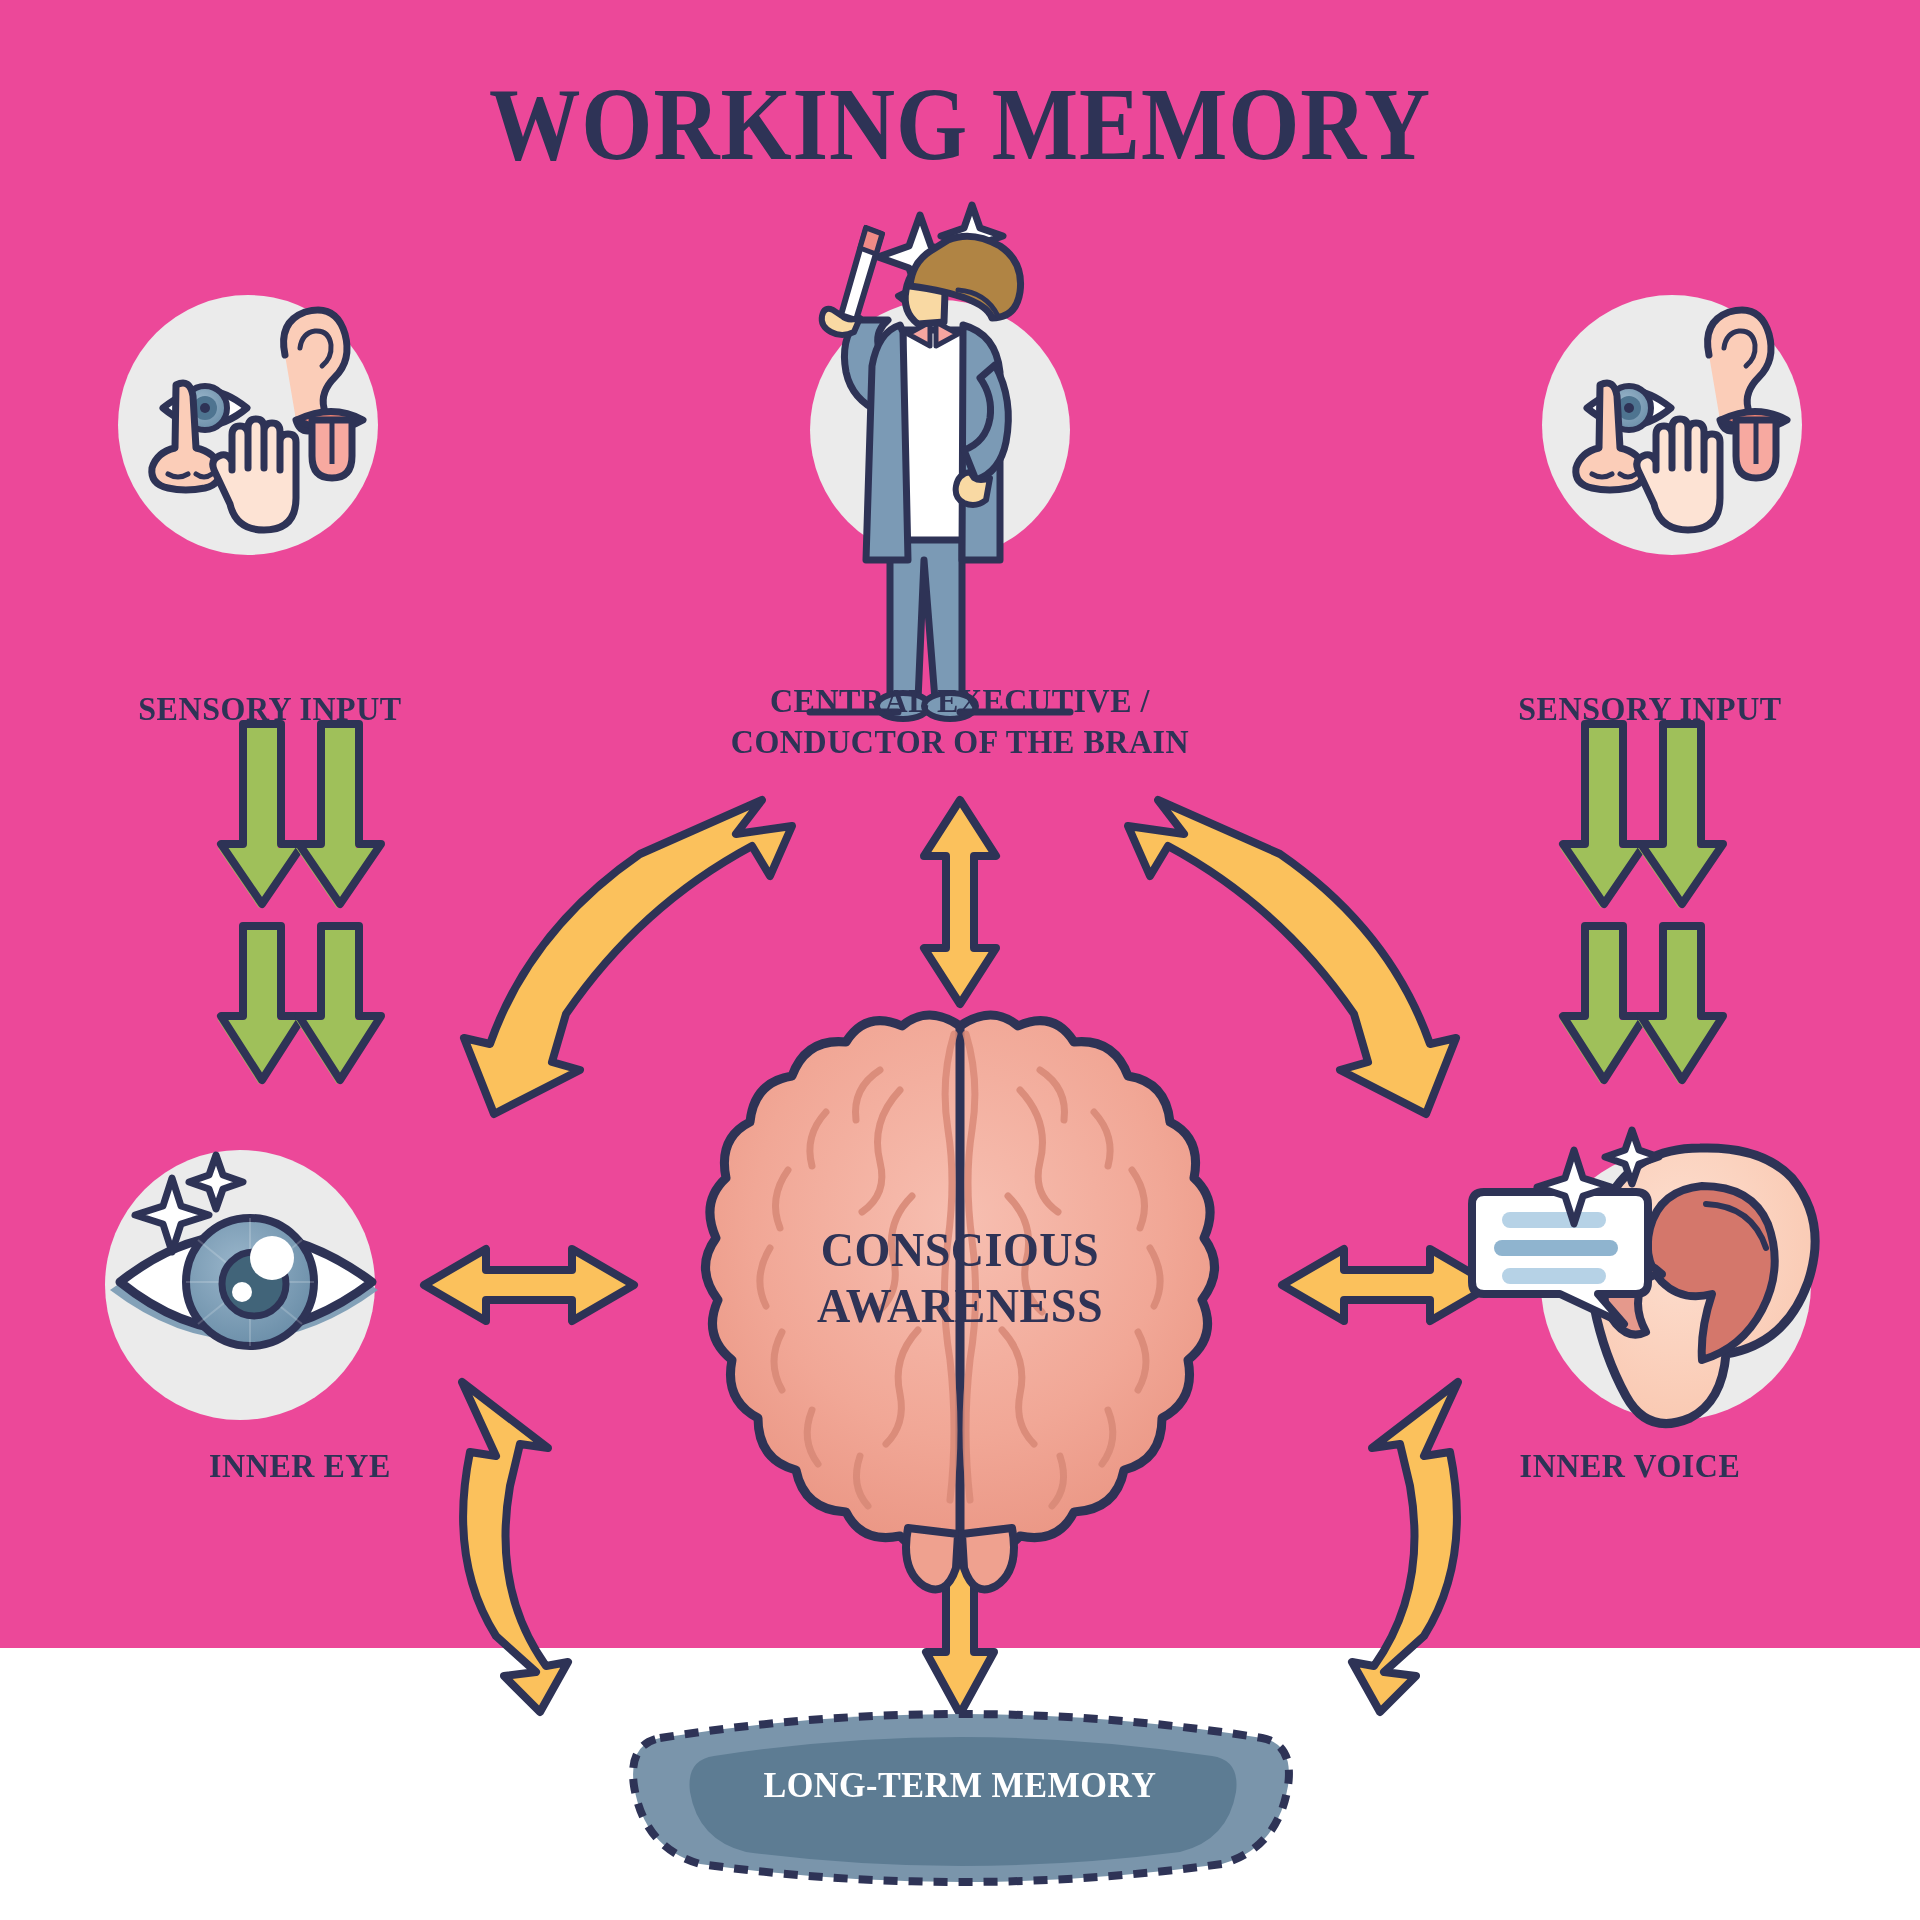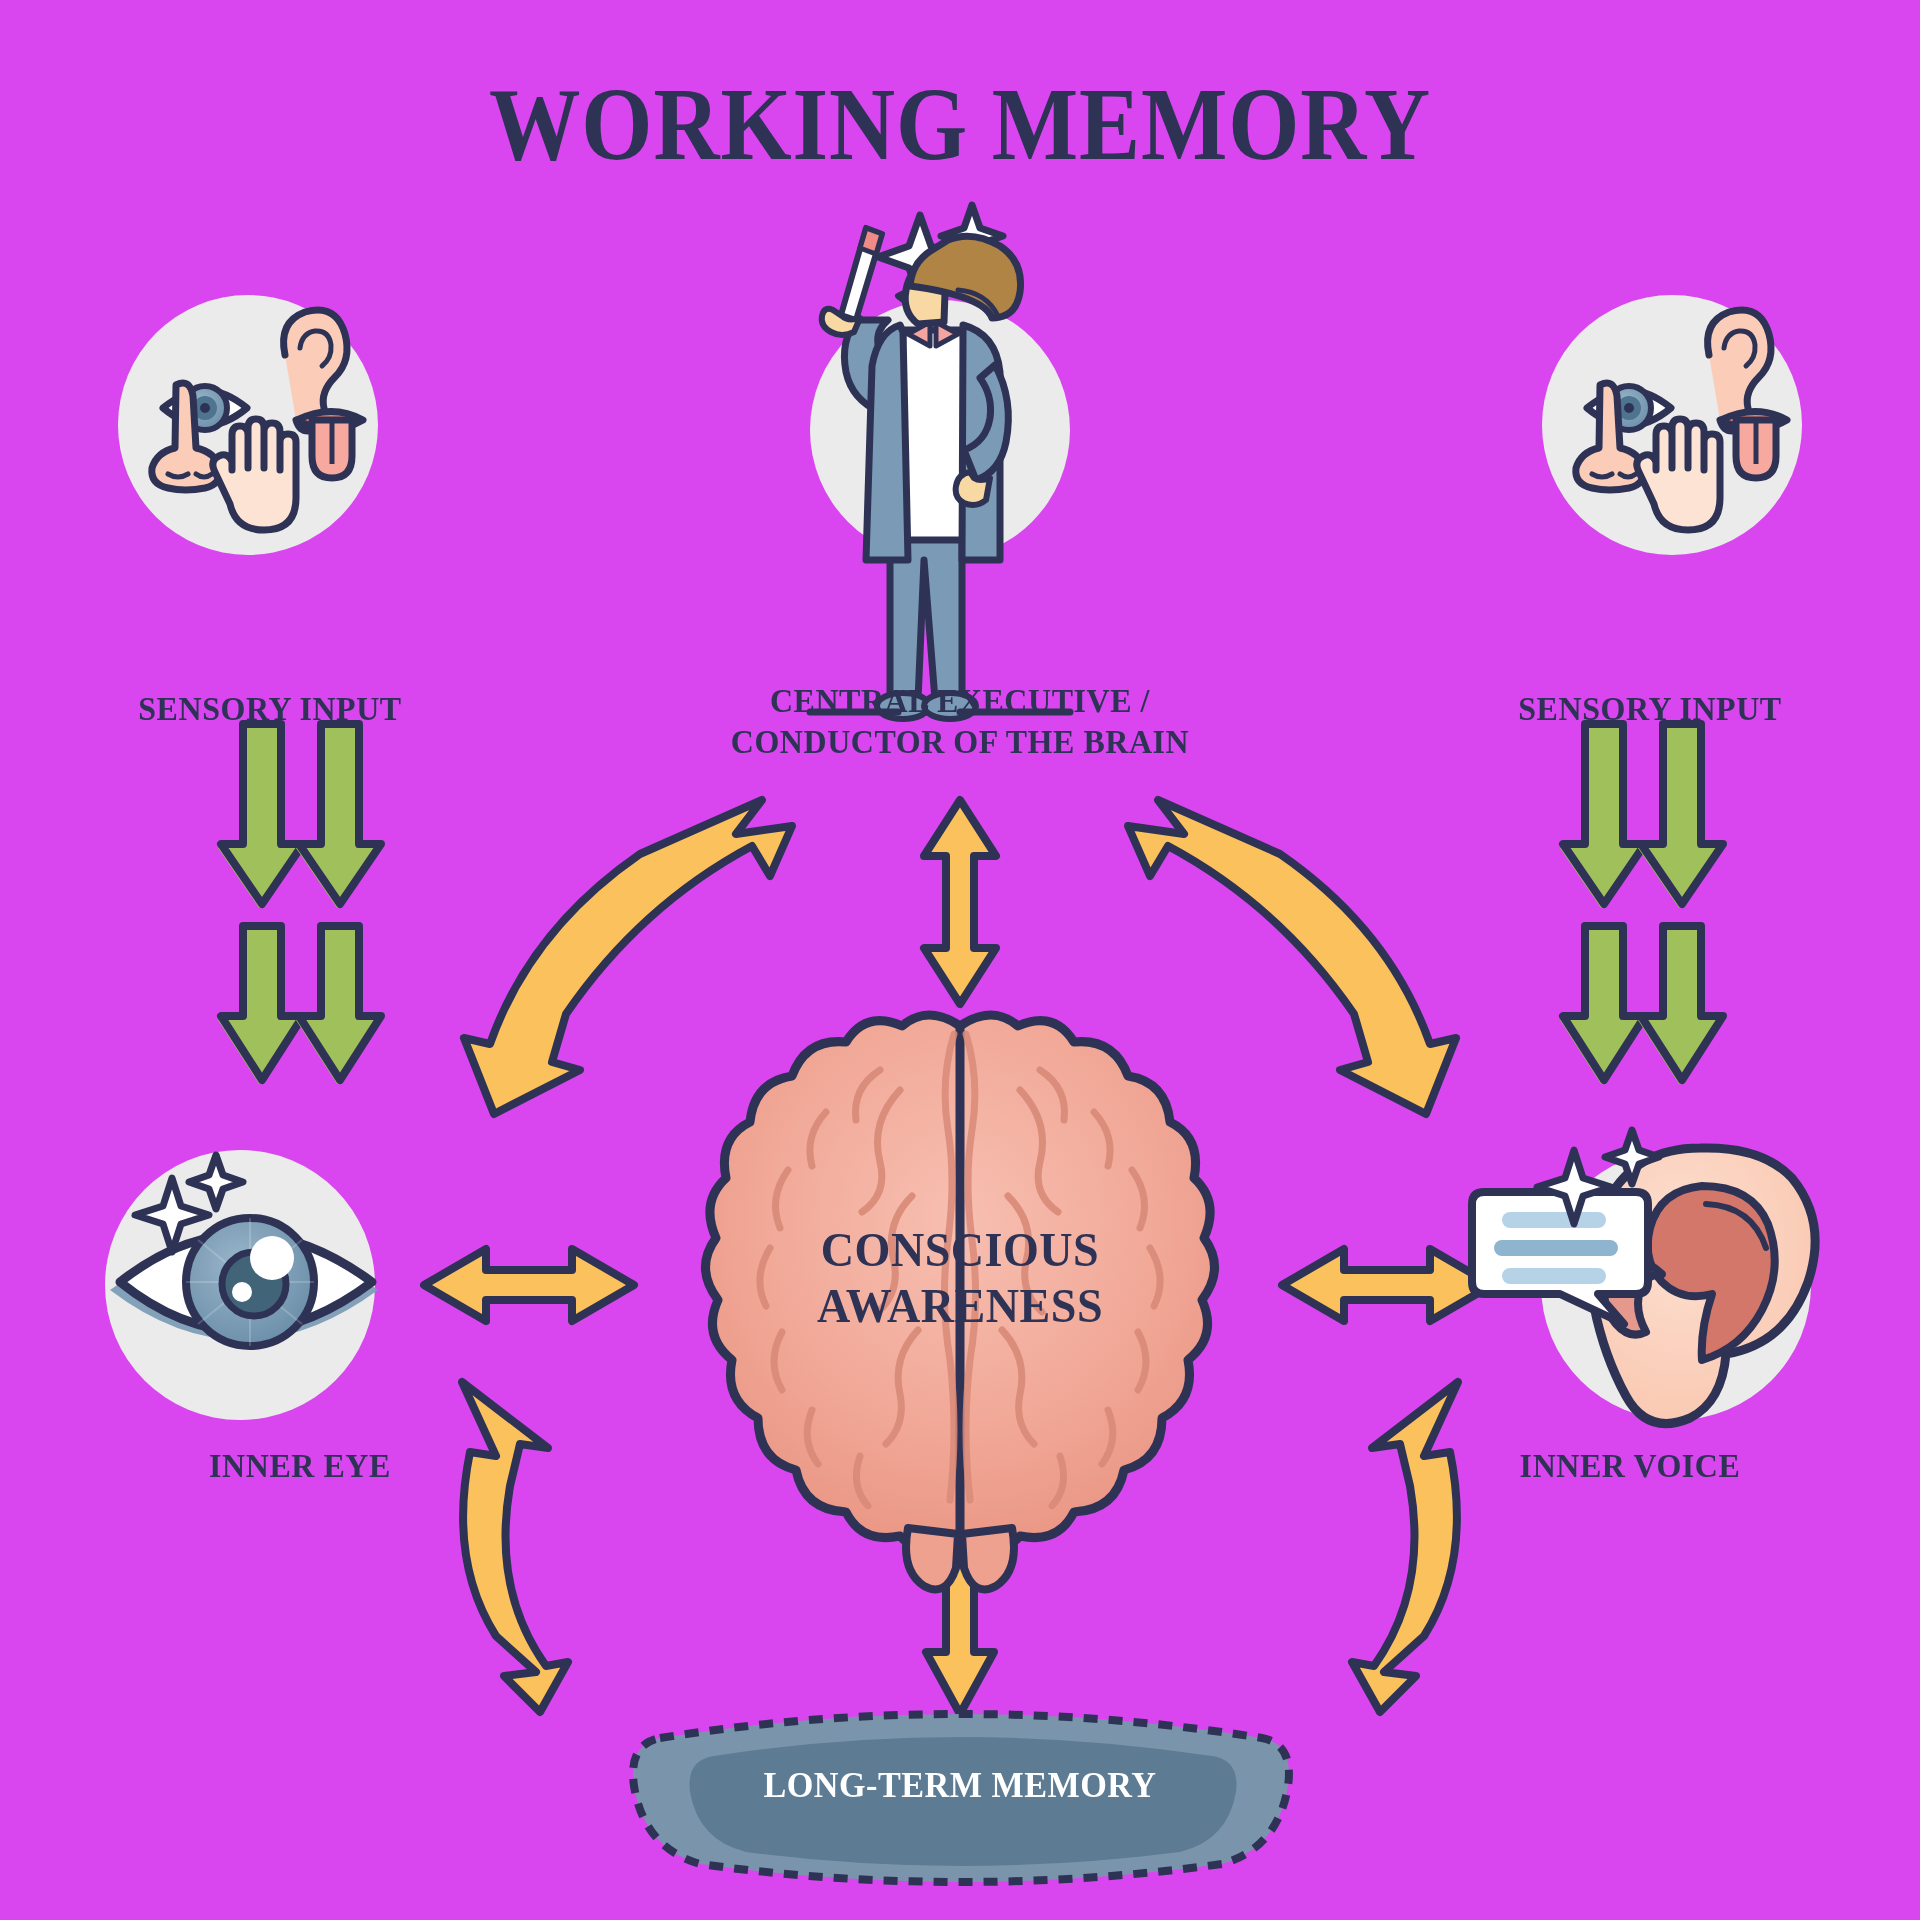--- a/index.html
+++ b/index.html
@@ -1,19 +1,19 @@
 <!DOCTYPE html>
 <html><head>
 <meta charset="utf-8">
 <style>
   * { margin:0; padding:0; box-sizing:border-box; }
   html,body { width:1920px; height:1920px; background:#ffffff; }
   body { font-family:"Liberation Serif", serif; overflow:hidden; }
 
-  #stage { position:relative; width:1920px; height:1920px; background:#d946ef; }
+  #stage { position:relative; width:1920px; height:1648px; background:#ec4899; }
 
   .svg-layer { position:absolute; inset:0; width:1920px; height:1920px; }
 
   
   .title {
     position:absolute; top:72px; left:0; width:1920px; text-align:center;
     font-family:"Liberation Serif", serif;
     font-weight:bold; font-size:104px; letter-spacing:1px;
     color:#2e3356; line-height:1.0;
     transform:scaleX(0.88); transform-origin:center top;

